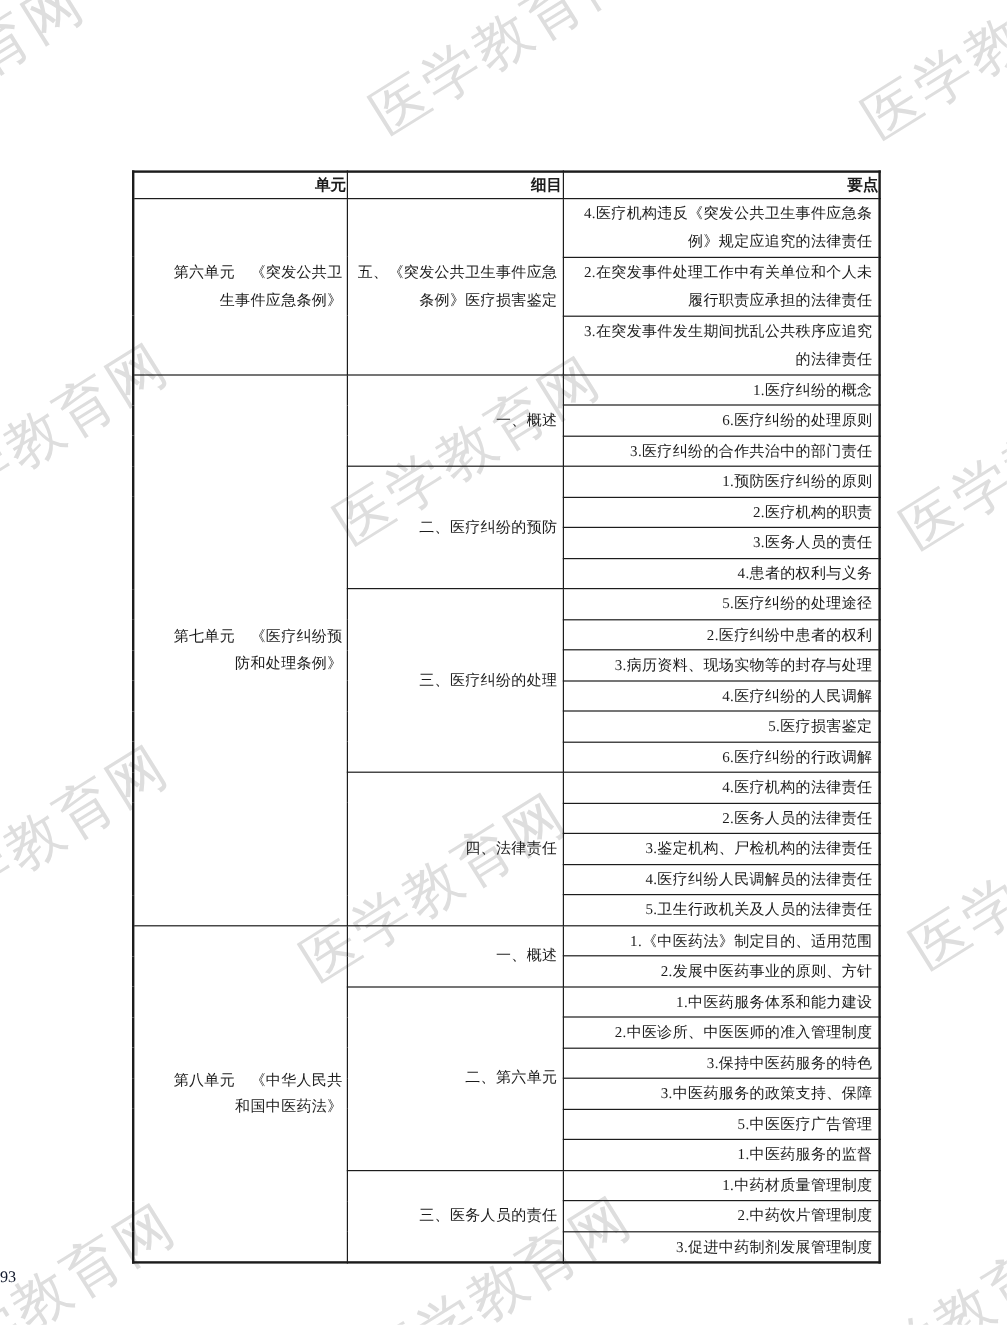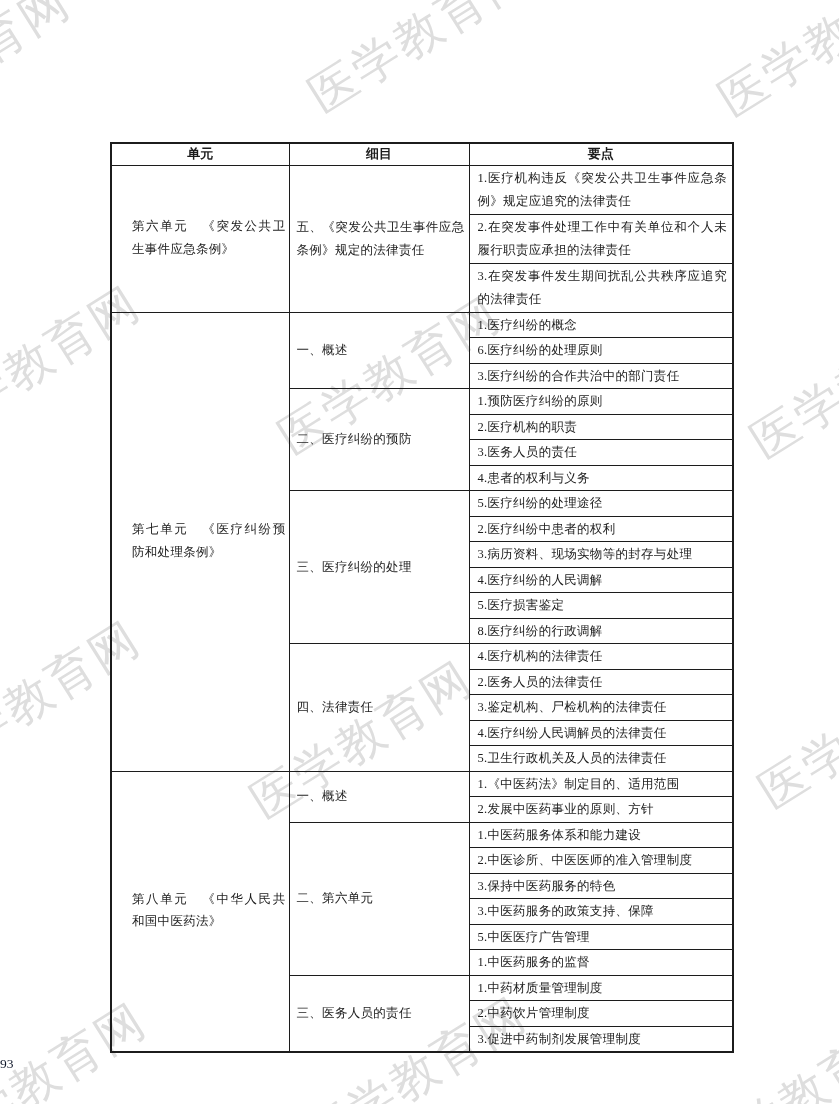--- a/index.html
+++ b/index.html
@@ -37,20 +37,21 @@
     border-collapse: collapse;
     table-layout: fixed;
     z-index: 1;
     color: #1c1c1c;
     border: 2px solid #1c1c1c;
   }
   table.syllabus th, table.syllabus td {
     border: 1px solid #1c1c1c;
     background: transparent;
     overflow: hidden;
+    text-align: right;
   }
   col.c-unit  { width: 178px; }
   col.c-item  { width: 180px; }
   col.c-point { width: 264px; }
   thead tr { height: 22px; }
   thead th {
     font-family: "Liberation Sans", "DejaVu Sans", sans-serif;
     font-size: 13px;
     font-weight: 700;
     text-align: center;
@@ -59,21 +60,21 @@
   }
   tbody tr.row-tall   { height: 49px;   }
   tbody tr.row-normal { height: 23.2px; }
   tbody td {
     font-size: 12.5px;
     line-height: 1.8;
     letter-spacing: 0.3px;
     vertical-align: middle;
     text-align: justify;
   }
-  td.cell-unit  { padding: 2px 3px 2px 20px; font-family: Liberation Mono, monospace; }
+  td.cell-unit  { padding: 2px 3px 2px 20px; }
   td.cell-item  { padding: 2px 4px 2px 7px; }
   td.cell-point { padding: 1px 5px 1px 8px; }
   
   .page-number {
     position: absolute; left: 0; right: 0; top: 1056px;
     font-size: 13.5px;
     color: #0f172a;
     z-index: 1;
   }
 </style>
@@ -106,22 +107,22 @@
     <thead>
       <tr>
         <th>单元</th>
         <th>细目</th>
         <th>要点</th>
       </tr>
     </thead>
     <tbody id="table-body">
         <tr class="row-tall">
           <td rowspan="3" class="cell-unit">第六单元　《突发公共卫生事件应急条例》</td>
-          <td rowspan="3" class="cell-item">五、《突发公共卫生事件应急条例》规定的法律责任</td>
-          <td class="cell-point">1.医疗机构违反《突发公共卫生事件应急条例》规定应追究的法律责任</td>
+          <td rowspan="3" class="cell-item">五、《突发公共卫生事件应急条例》医疗损害鉴定</td>
+          <td class="cell-point">4.医疗机构违反《突发公共卫生事件应急条例》规定应追究的法律责任</td>
         </tr>
         <tr class="row-tall">
           <td class="cell-point">2.在突发事件处理工作中有关单位和个人未履行职责应承担的法律责任</td>
         </tr>
         <tr class="row-tall">
           <td class="cell-point">3.在突发事件发生期间扰乱公共秩序应追究的法律责任</td>
         </tr>
         <tr class="row-normal">
           <td rowspan="18" class="cell-unit">第七单元　《医疗纠纷预防和处理条例》</td>
           <td rowspan="3" class="cell-item">一、概述</td>
@@ -156,21 +157,21 @@
         <tr class="row-normal">
           <td class="cell-point">3.病历资料、现场实物等的封存与处理</td>
         </tr>
         <tr class="row-normal">
           <td class="cell-point">4.医疗纠纷的人民调解</td>
         </tr>
         <tr class="row-normal">
           <td class="cell-point">5.医疗损害鉴定</td>
         </tr>
         <tr class="row-normal">
-          <td class="cell-point">8.医疗纠纷的行政调解</td>
+          <td class="cell-point">6.医疗纠纷的行政调解</td>
         </tr>
         <tr class="row-normal">
           <td rowspan="5" class="cell-item">四、法律责任</td>
           <td class="cell-point">4.医疗机构的法律责任</td>
         </tr>
         <tr class="row-normal">
           <td class="cell-point">2.医务人员的法律责任</td>
         </tr>
         <tr class="row-normal">
           <td class="cell-point">3.鉴定机构、尸检机构的法律责任</td>

